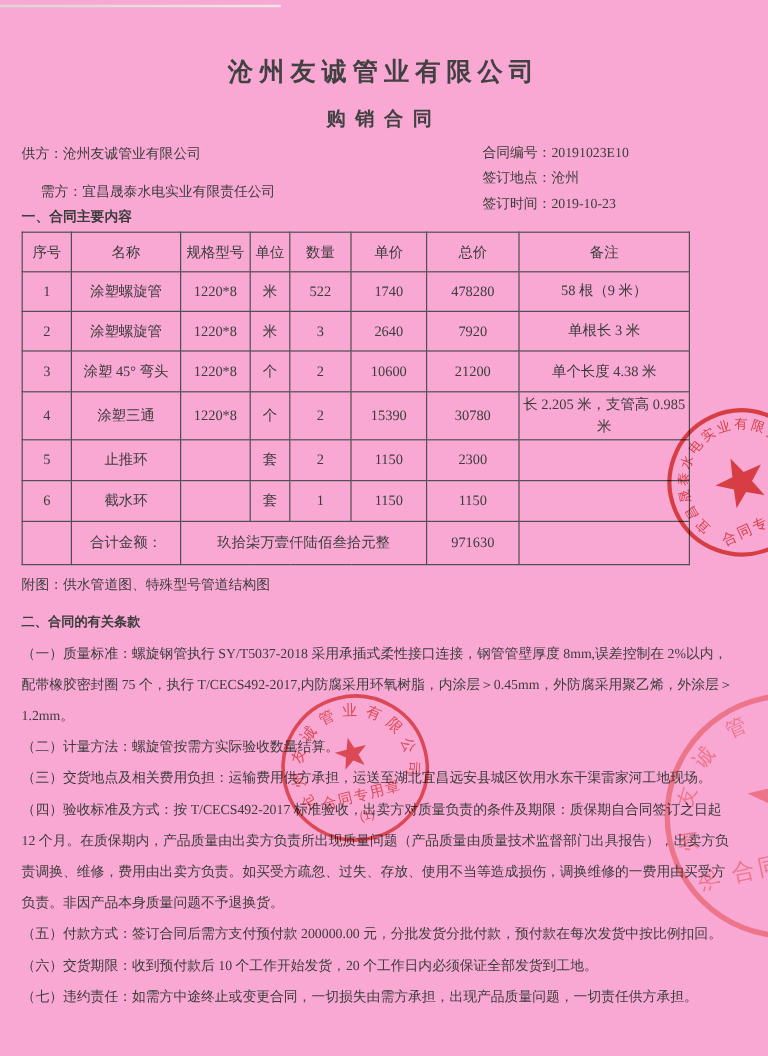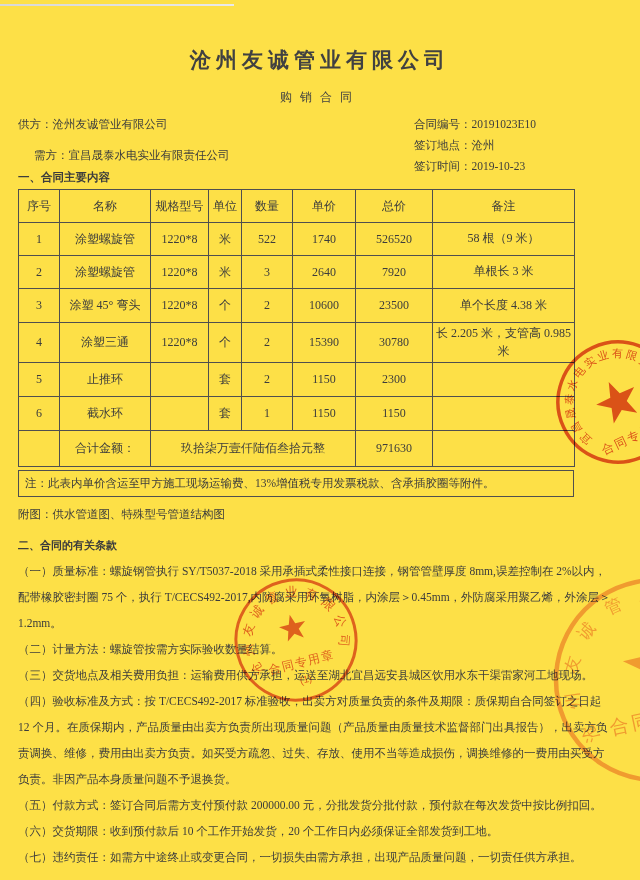--- a/index.html
+++ b/index.html
@@ -1,41 +1,41 @@
 <!DOCTYPE html>
 <html><head>
 <meta charset="utf-8">
 <style>
   html,body{margin:0;padding:0;background:#ffffff;}
   .page{
     position:relative;
     width:640px;height:880px;
     margin:0 auto;
-    background:#fde047;
+    background:#f9a8d4;
     overflow:hidden;
     font-family:"Liberation Serif", serif;
     color:#3c3c3c;
     -webkit-font-smoothing:antialiased;
   }
   .scan-artifact{
     position:absolute;top:4px;left:0;width:234px;height:2px;
     background:linear-gradient(90deg,#d7d7d7,#e9e9e9);
   }
   .company-title{
     margin:46px 0 0;text-align:center;
     font-size:21px;font-weight:bold;letter-spacing:5px;color:#414141;
   }
   .doc-title{
     margin:15px 0 0;text-align:center;
-    font-size:12px;font-weight:normal;letter-spacing:8px;color:#414141;
+    font-size:16px;font-weight:bold;letter-spacing:8px;color:#414141;
   }
   .meta{position:relative;height:56px;margin:8px 22px 0 18px;font-size:11.5px;}
   .meta-left-supplier{position:absolute;left:0;top:3px;}
   .meta-left-buyer{position:absolute;left:16px;top:34px;}
-  .meta-right{position:absolute;left:396px;top:0;line-height:21px;white-space:nowrap;}
+  .meta-right{position:absolute;left:384px;top:0;line-height:21px;white-space:nowrap;}
   .meta b{font-weight:normal;}
   .sec-heading{margin:0 0 0 18px;font-size:11.5px;font-weight:bold;line-height:15px;}
   table.main{
     margin:4px 0 0 18px;border-collapse:collapse;table-layout:fixed;width:556px;
   }
   table.main td,table.main th{
     border:1px solid #4f4f4f;text-align:center;vertical-align:middle;
     font-weight:normal;font-size:12px;padding:0 2px;overflow:hidden;
   }
   table.main thead tr{height:33px;}
@@ -108,41 +108,41 @@
       </tr>
     </thead>
     <tbody>
       <tr>
         <td>1</td>
         <td>涂塑螺旋管</td>
         <td>1220*8</td>
         <td>米</td>
         <td>522</td>
         <td>1740</td>
-        <td>526520</td>
+        <td>478280</td>
         <td class="remark">58 根（9 米）</td>
       </tr>
       <tr>
         <td>2</td>
         <td>涂塑螺旋管</td>
         <td>1220*8</td>
         <td>米</td>
         <td>3</td>
         <td>2640</td>
         <td>7920</td>
         <td class="remark">单根长 3 米</td>
       </tr>
       <tr>
         <td>3</td>
         <td>涂塑 45° 弯头</td>
         <td>1220*8</td>
         <td>个</td>
         <td>2</td>
         <td>10600</td>
-        <td>23500</td>
+        <td>21200</td>
         <td class="remark">单个长度 4.38 米</td>
       </tr>
       <tr>
         <td>4</td>
         <td>涂塑三通</td>
         <td>1220*8</td>
         <td>个</td>
         <td>2</td>
         <td>15390</td>
         <td>30780</td>
@@ -173,21 +173,20 @@
       <tr>
         <td></td>
         <td>合计金额：</td>
         <td colspan="4">玖拾柒万壹仟陆佰叁拾元整</td>
         <td>971630</td>
         <td></td>
       </tr>
     </tfoot>
   </table>
 
-  <div class="note-box">注：此表内单价含运至甲方施工现场运输费、13%增值税专用发票税款、含承插胶圈等附件。</div>
 
   <div class="attachment">附图：供水管道图、特殊型号管道结构图</div>
 
   <div class="sec2-heading">二、合同的有关条款</div>
 
   <div class="clauses">
     <p>（一）质量标准：螺旋钢管执行 SY/T5037-2018 采用承插式柔性接口连接，钢管管壁厚度 8mm,误差控制在 2%以内，配带橡胶密封圈 75 个，执行 T/CECS492-2017,内防腐采用环氧树脂，内涂层＞0.45mm，外防腐采用聚乙烯，外涂层＞1.2mm。</p>
     <p>（二）计量方法：螺旋管按需方实际验收数量结算。</p>
     <p>（三）交货地点及相关费用负担：运输费用供方承担，运送至湖北宜昌远安县城区饮用水东干渠雷家河工地现场。</p>
     <p>（四）验收标准及方式：按 T/CECS492-2017 标准验收，出卖方对质量负责的条件及期限：质保期自合同签订之日起 12 个月。在质保期内，产品质量由出卖方负责所出现质量问题（产品质量由质量技术监督部门出具报告），出卖方负责调换、维修，费用由出卖方负责。如买受方疏忽、过失、存放、使用不当等造成损伤，调换维修的一费用由买受方负责。非因产品本身质量问题不予退换货。</p>

